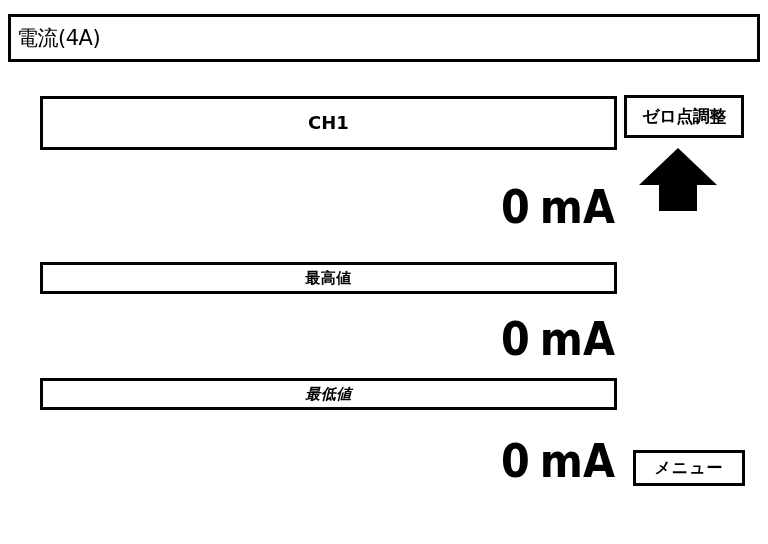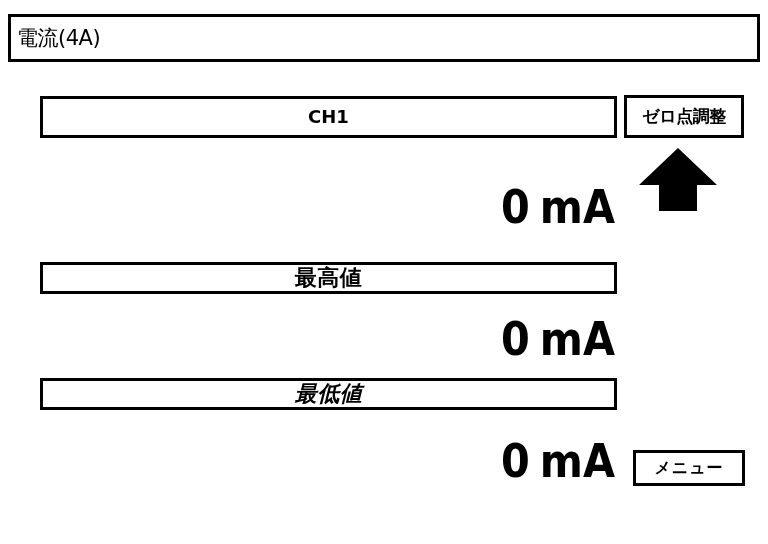--- a/index.html
+++ b/index.html
@@ -53,32 +53,32 @@
     left: 40px;
     width: 577px;
     border: 3px solid #000000;
     box-sizing: border-box;
     background: #ffffff;
     display: flex;
     align-items: center;
     justify-content: center;
   }
   .bar-label {
-    font-size: 22px;
+    font-size: 15px;
     font-weight: bold;
     line-height: 1;
     letter-spacing: 0.5px;
     white-space: nowrap;
   }
   .bar-label.latin {
     font-size: 18px;
     letter-spacing: 0px;
   }
 
-  #bar-ch1   { top: 96px;  height: 42px; }
+  #bar-ch1   { top: 96px;  height: 54px; }
   #bar-max   { top: 262px; height: 32px; }
   #bar-min   { top: 378px; height: 32px; font-style: italic; }
 
   
   .reading {
     position: absolute;
     width: 220px;
     left: 395px;
     text-align: right;
     font-size: 46px;

